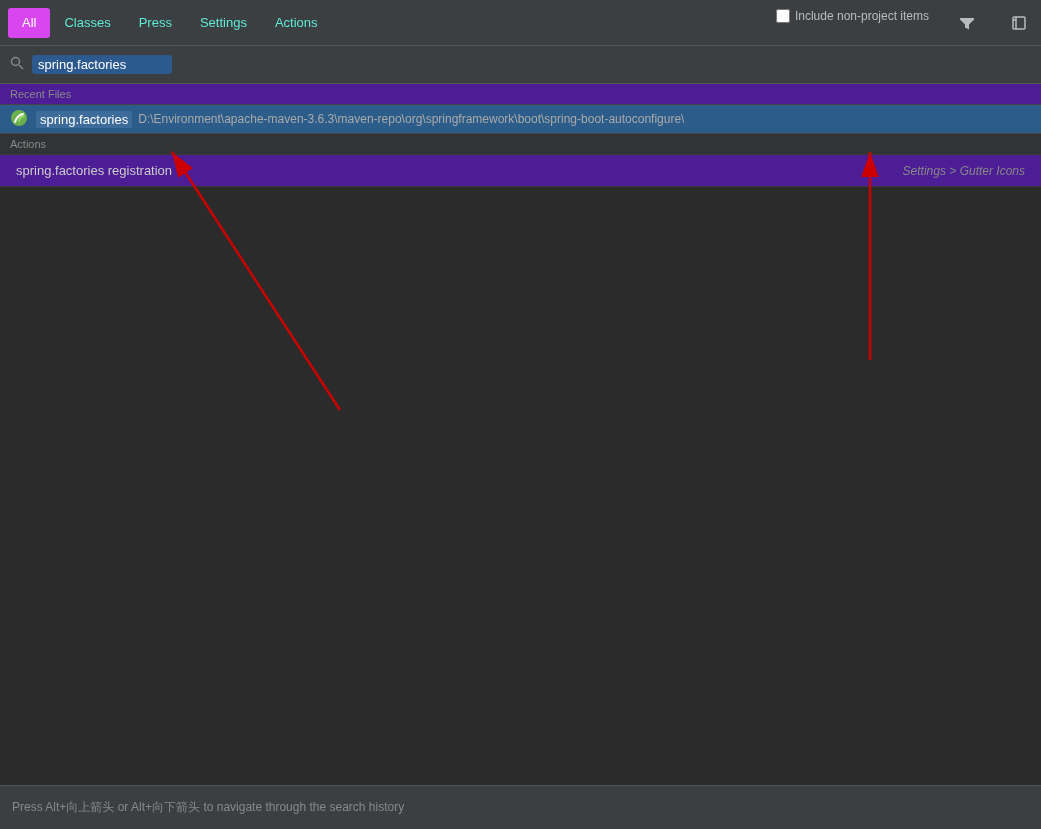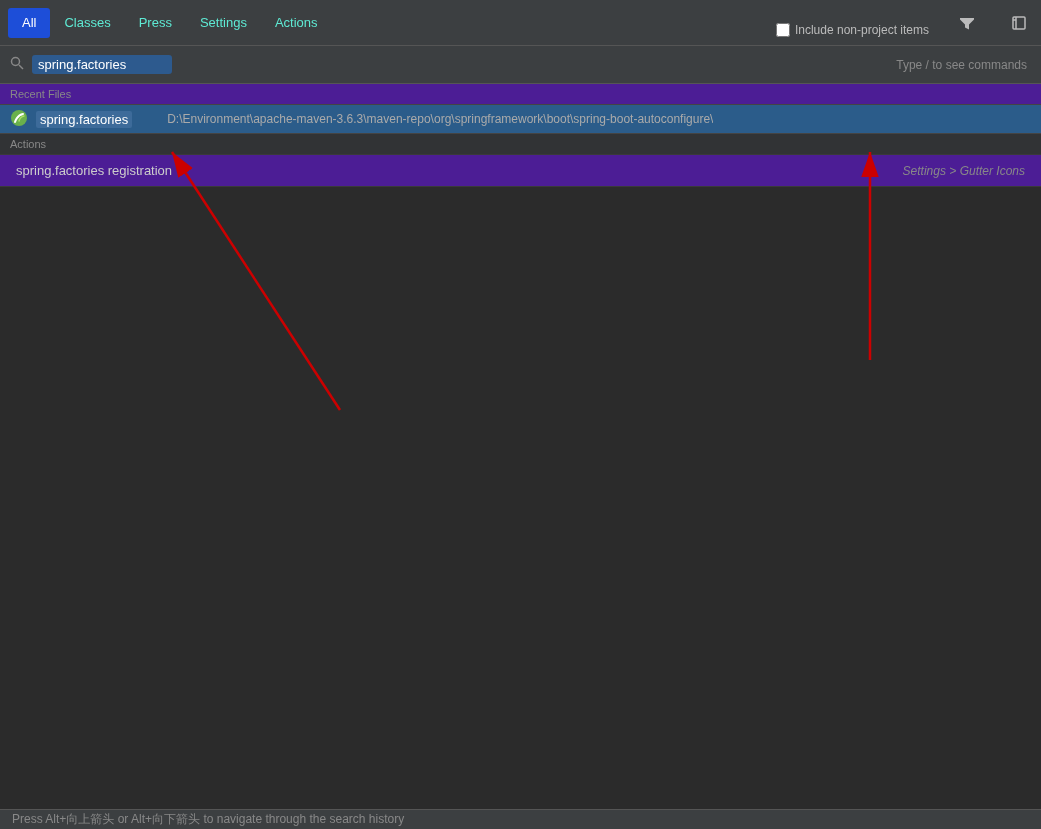--- a/index.html
+++ b/index.html
@@ -27,29 +27,29 @@
       padding: 4px 14px;
       height: 30px;
       display: flex;
       align-items: center;
       cursor: pointer;
       color: #5eead4;
       font-size: 13px;
       border-radius: 3px;
     }
     .tab.active {
-      background: #1d4ed8;
+      background: #d946ef;
       color: #ffffff;
     }
 
     .tab-spacer { flex: 1; }
 
     .header-right {
       display: flex;
-      align-items: flex-end;
+      align-items: flex-start;
       gap: 24px;
     }
     .checkbox-wrap {
       display: flex;
       align-items: center;
       gap: 5px;
       font-size: 12px;
       color: #bbbbbb;
     }
     .checkbox-wrap input[type=checkbox] {
@@ -137,21 +137,20 @@
       padding: 1px 4px;
       border-radius: 2px;
       margin-right: 6px;
     }
     .file-path {
       color: #aaaaaa;
       font-size: 12px;
       white-space: nowrap;
       overflow: hidden;
       text-overflow: ellipsis;
-      margin-left: 29px;
     }
 
     
     .actions-section-header {
       padding: 4px 10px;
       font-size: 11px;
       color: #888;
       background: #313335;
       border-bottom: 1px solid #3a3a3a;
     }
@@ -174,21 +173,21 @@
       font-size: 12px;
       font-style: italic;
     }
 
     
     .status-bar {
       position: absolute;
       bottom: 0;
       left: 0;
       right: 0;
-      height: 20px;
+      height: 44px;
       background: #3c3f41;
       display: flex;
       align-items: center;
       padding: 0 12px;
       border-top: 1px solid #555;
       color: #888;
       font-size: 12px;
     }
 
     
@@ -239,21 +238,20 @@
 <div class="search-bar">
   <span class="search-icon">
     <svg width="14" height="14" viewBox="0 0 14 14" fill="none" stroke="#888" stroke-width="1.5">
       <circle cx="5.5" cy="5.5" r="4"></circle>
       <line x1="9" y1="9" x2="13" y2="13"></line>
     </svg>
   </span>
   <div class="search-input-wrap">
     <span class="search-input-text">spring.factories</span>
   </div>
-  <span class="search-hint">Type / to see commands</span>
 </div>
 
 <div class="section-header">Recent Files</div>
 
 <div class="result-row">
   <div class="file-icon">
     
     <svg width="18" height="18" viewBox="0 0 18 18">
       <circle cx="9" cy="9" r="8" fill="#6ab04c"></circle>
       <path d="M5 13 C5 13 7 6 13 5" stroke="#ffffff" stroke-width="2" fill="none" stroke-linecap="round"></path>

